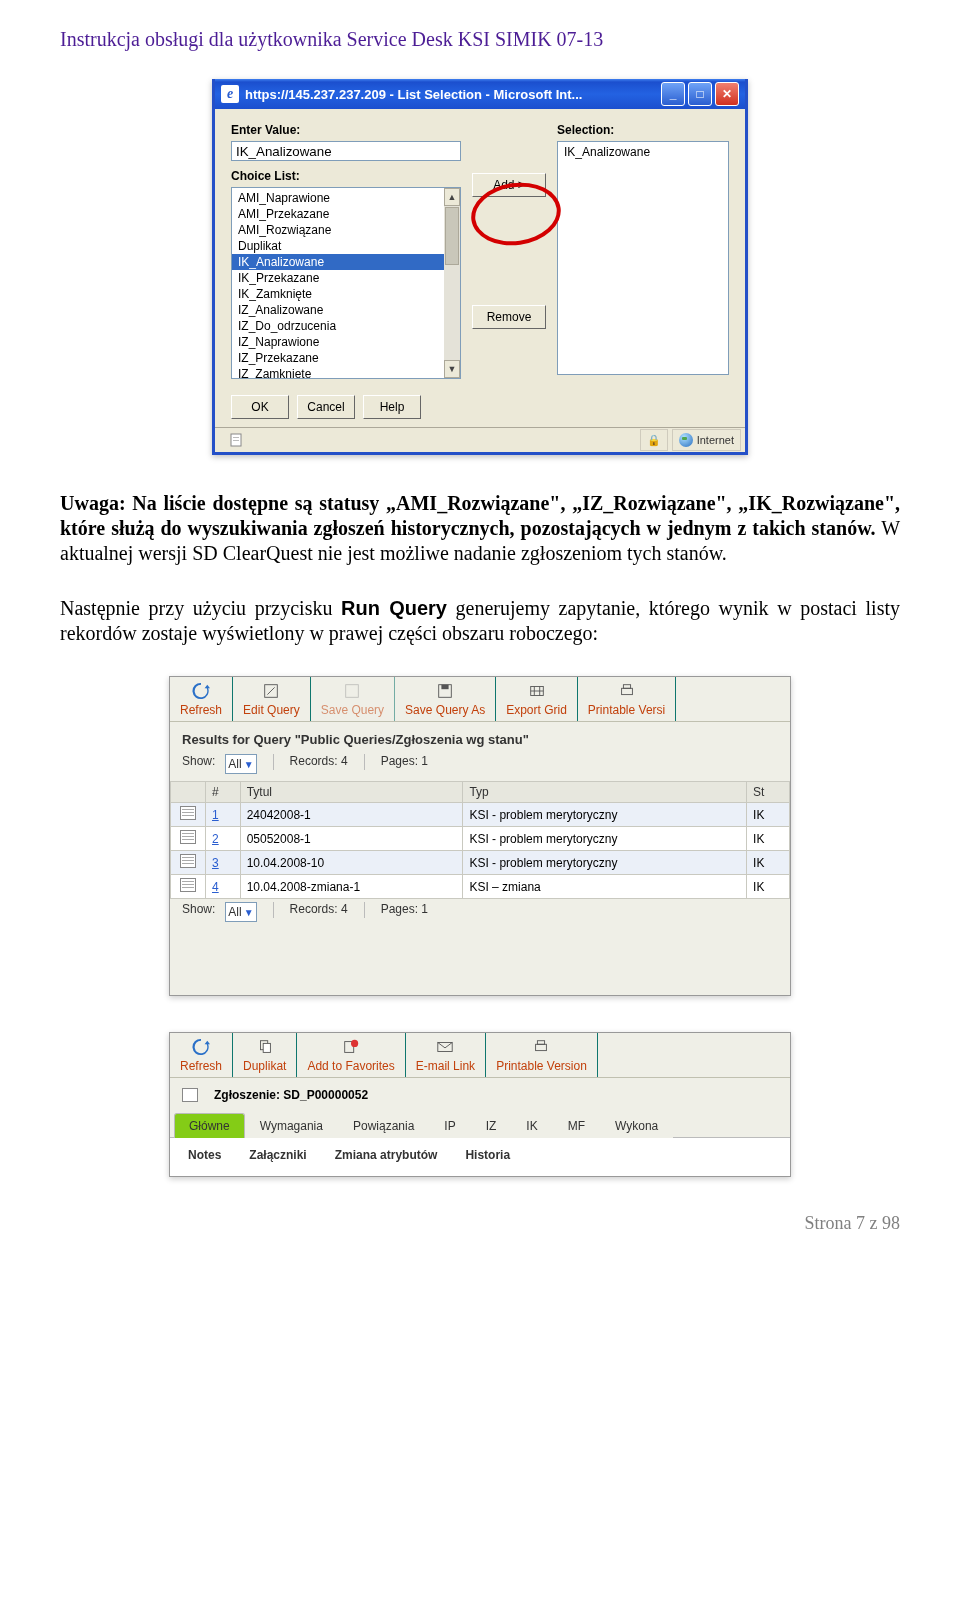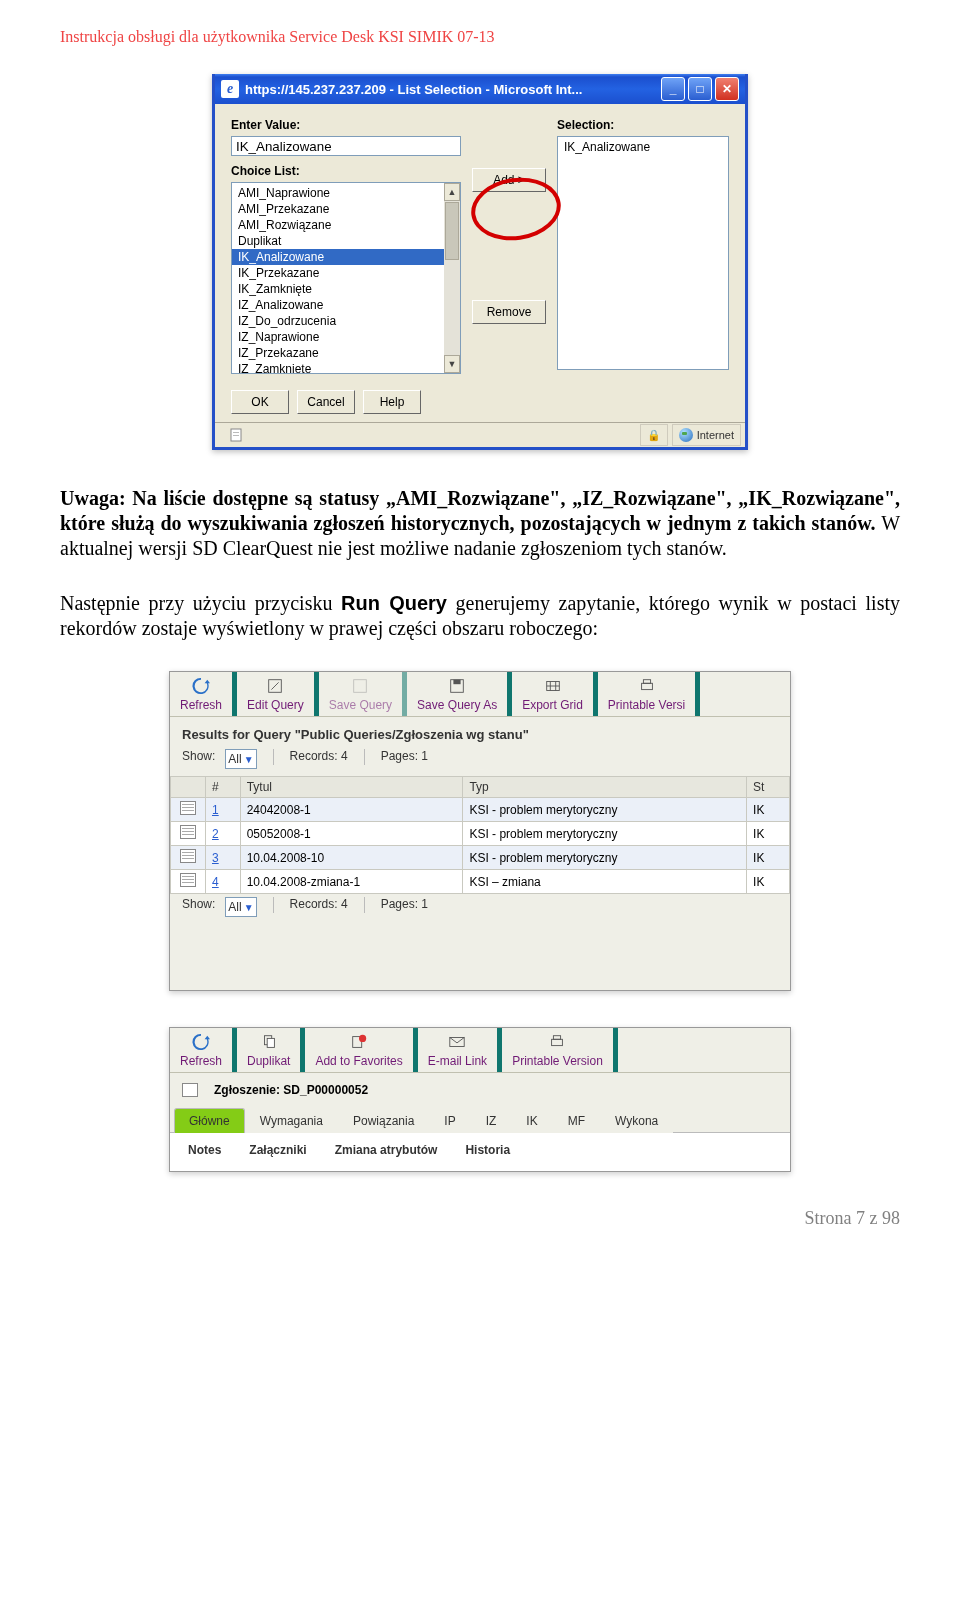--- a/index.html
+++ b/index.html
@@ -4,22 +4,22 @@
 <style>
   body{
     margin:0;
     font-family:"Times New Roman", Times, serif;
     background:#fff;
     color:#000;
     width:960px;
   }
   .page{padding:28px 60px 40px 60px;}
   .page-header{
-    color:#ef4444;
-    font-size:16px;
+    color:#4c1d95;
+    font-size:20px;
     margin-bottom:28px;
   }
   .fig{display:flex;justify-content:center;margin-bottom:36px;}
   
   .xp-window{
     width:530px;
     border:3px solid #2450c8;
     border-top:none;
     background:#ece9d8;
     font-family:Tahoma, Arial, sans-serif;
@@ -89,21 +89,21 @@
     width:620px;
     border:1px solid #999;
     font-family:Tahoma, Arial, sans-serif;
     font-size:12px;
     background:#efefe7;
     box-shadow:0 2px 6px rgba(0,0,0,.2);
   }
   .toolbar{display:flex;background:#efefe7;border-bottom:1px solid #c0c0b0;}
   .tool-item{
     flex:0 0 auto;display:flex;flex-direction:column;align-items:center;
-    padding:4px 10px;border-right:5px solid #0f766e;font-size:12px;color:#701a75;
+    padding:4px 10px;border-right:1px solid #0f766e;font-size:12px;color:#c2410c;
   }
   .tool-item.disabled{opacity:.55;}
   .tic{width:20px;height:20px;display:flex;align-items:center;justify-content:center;margin-bottom:2px;}
   .tic svg{width:18px;height:18px;}
   .results-head{padding:10px 12px 4px 12px;font-weight:bold;color:#333;font-size:13px;}
   .show-row{display:flex;align-items:flex-start;gap:10px;padding:3px 12px;color:#333;}
   .sel{border:1px solid #7f9db9;background:#fff;padding:0 2px;height:18px;display:flex;align-items:center;gap:2px;}
   .sel .dd{color:#2a5ed0;font-size:10px;}
   .divider{width:1px;height:16px;background:#bbb;margin:0 6px;}
   .grid{width:100%;border-collapse:collapse;margin-top:4px;}

